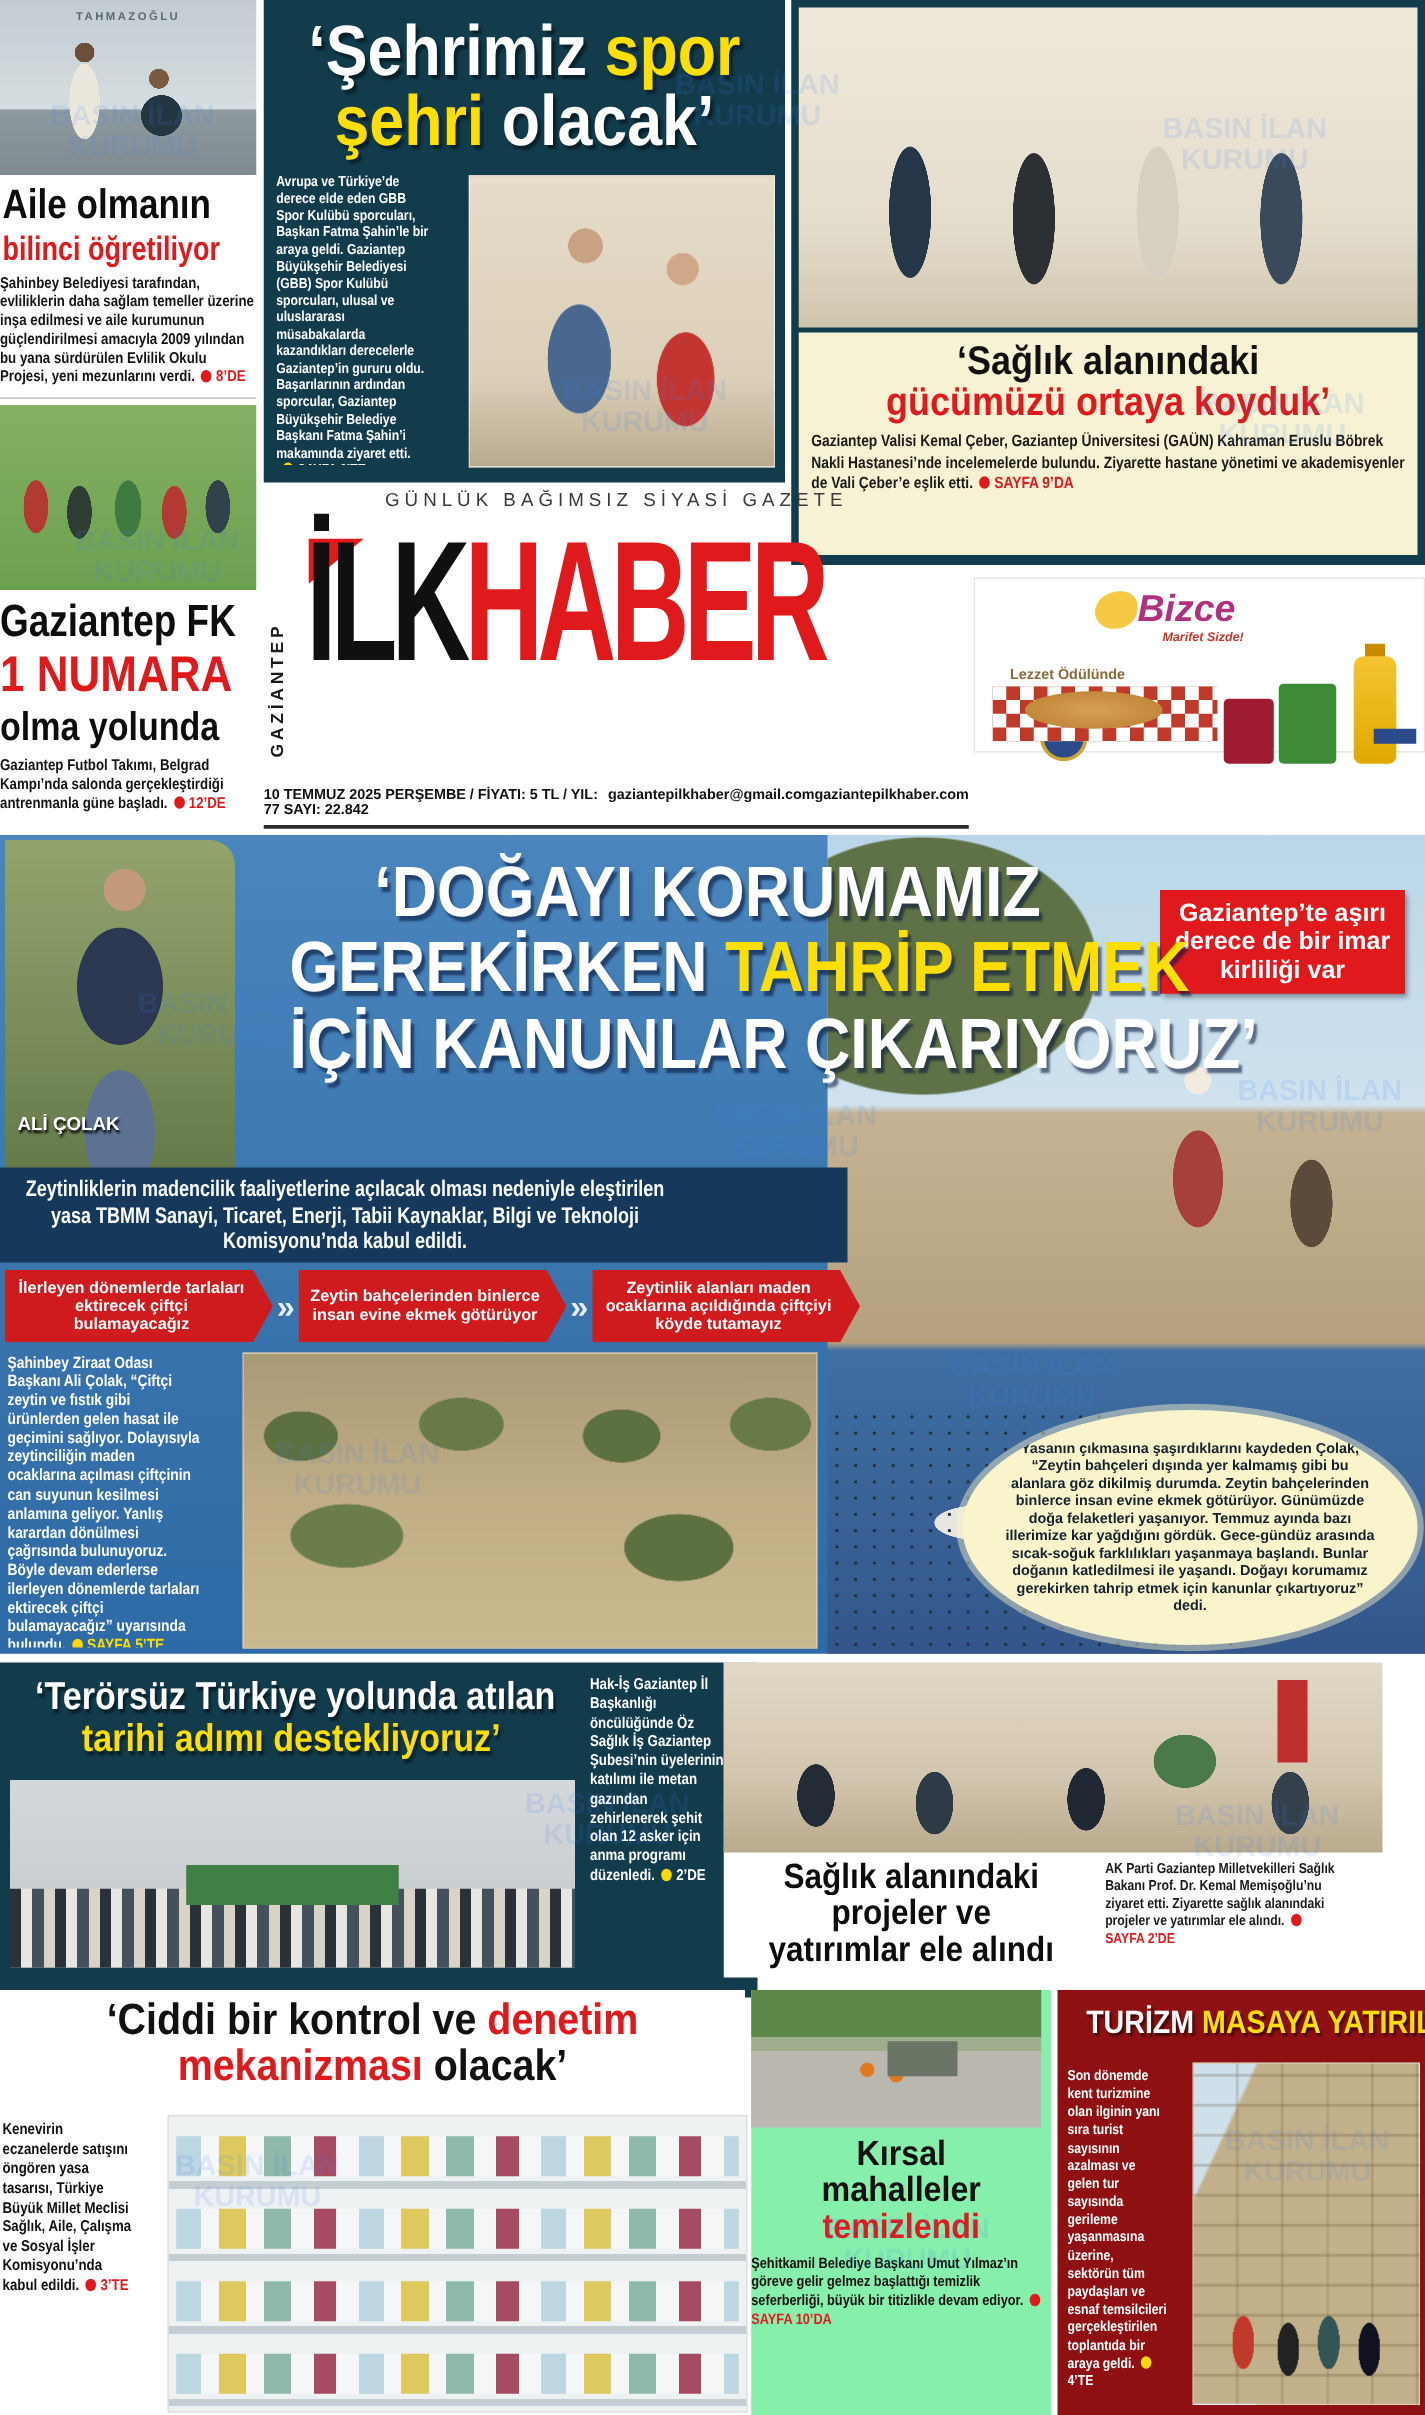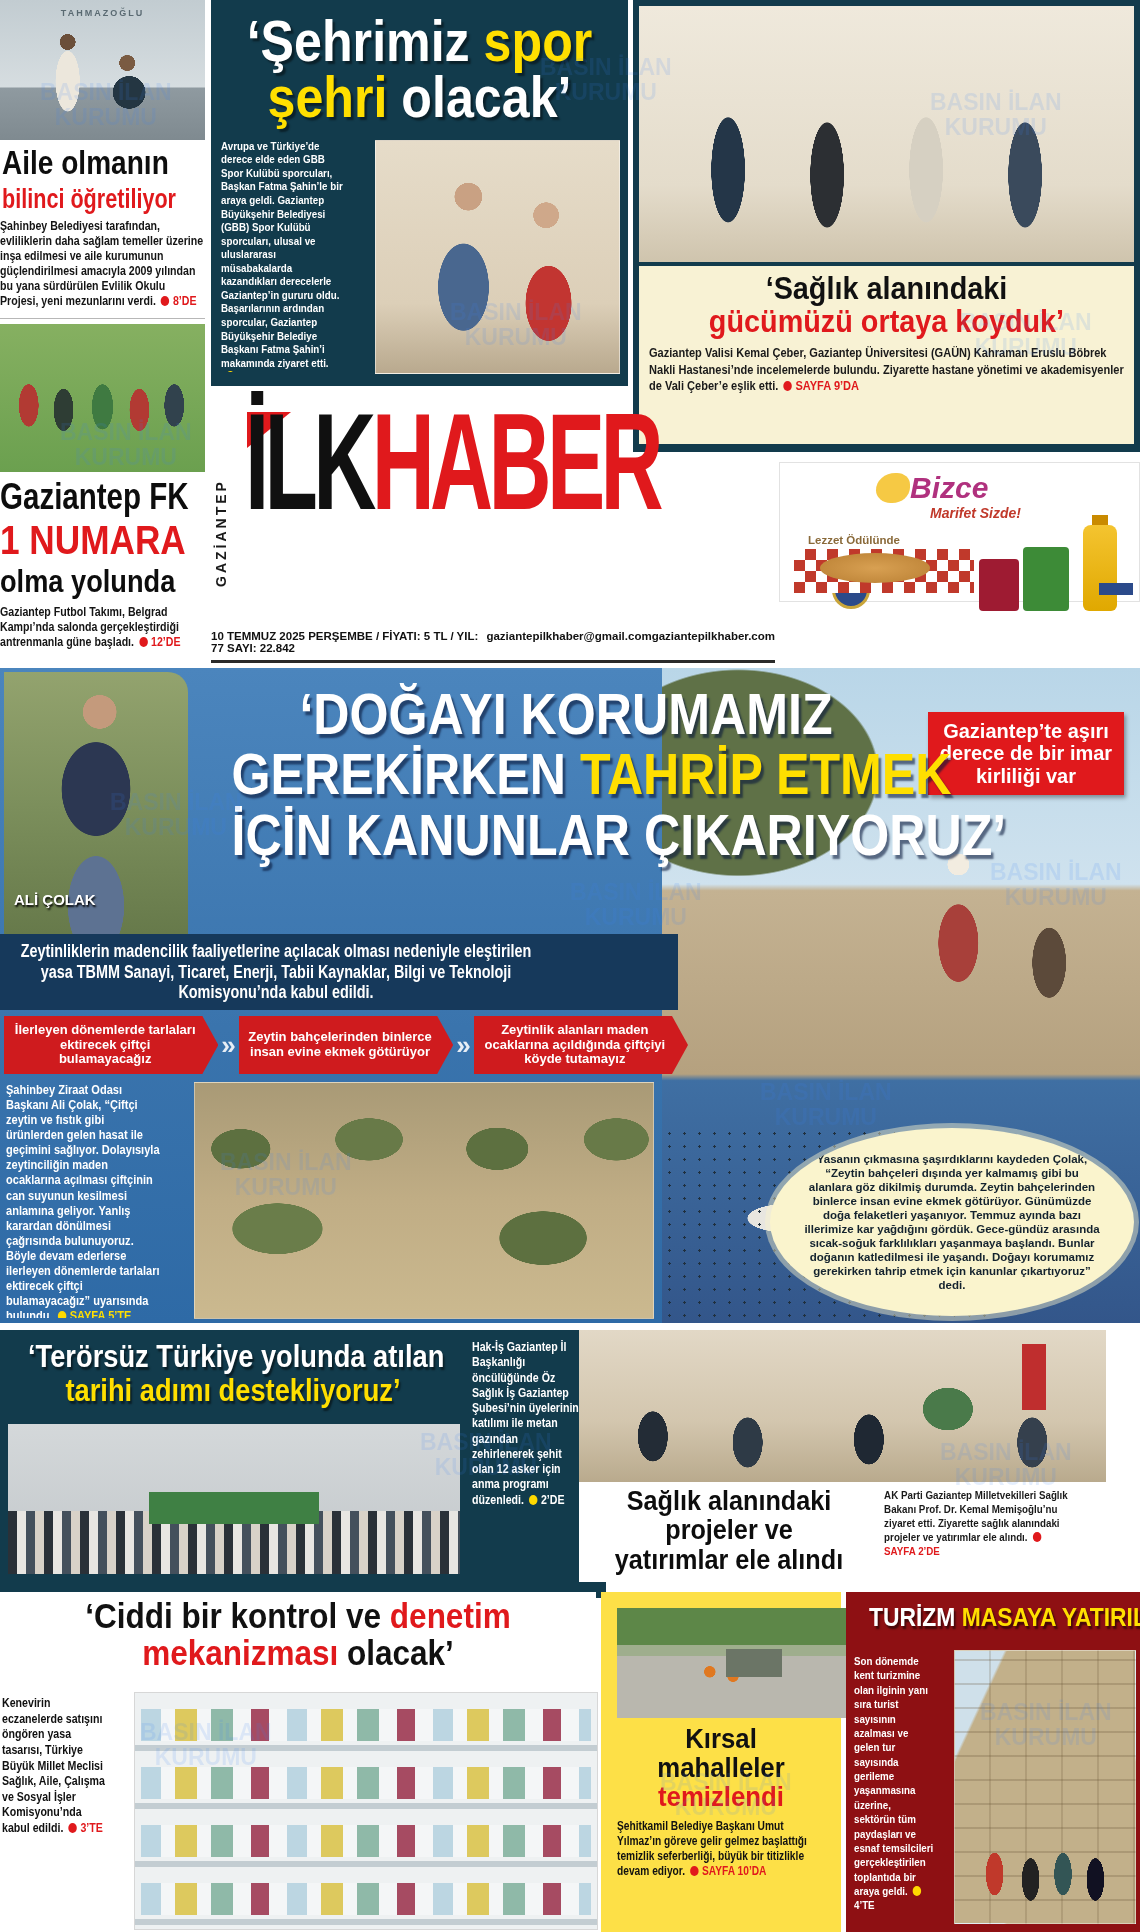--- a/index.html
+++ b/index.html
@@ -131,21 +131,21 @@
      border-left:44px solid #e0191c;border-bottom:36px solid transparent;}
   #masthead .logotext{position:absolute;left:34px;top:4px;font-size:112px;font-weight:bold;letter-spacing:-6px;
      white-space:nowrap;transform:scale(.78,1.22);transform-origin:0 0;line-height:1;}
   #masthead .lk{color:#101010;} #masthead .hb{color:#e0191c;}
   #masthead .dateline{position:absolute;bottom:6px;left:0;right:0;display:flex;justify-content:space-between;
      font-size:11.5px;font-weight:bold;color:#111;}
   
   #ad-bizce{left:779px;top:462px;width:361px;height:140px;background:#fff;border:1px solid #e2e2e2;box-sizing:border-box;}
   #ad-bizce .blob{position:absolute;left:96px;top:10px;width:34px;height:30px;background:#f6c944;border-radius:60% 40% 55% 45%;}
   #ad-bizce .brand{position:absolute;left:130px;top:8px;font-size:30px;font-weight:bold;font-style:italic;color:#b0317e;}
-  #ad-bizce .slogan{position:absolute;left:150px;top:42px;font-size:14px;font-weight:bold;font-style:italic;color:#c0392b;}
+  #ad-bizce .slogan{position:absolute;left:150px;top:42px;font-size:10px;font-weight:bold;font-style:italic;color:#c0392b;}
   #ad-bizce .award{position:absolute;left:28px;top:70px;font-size:11.5px;font-weight:bold;color:#8a6a3a;text-align:center;line-height:1.3;}
   #ad-bizce .medal{position:absolute;left:52px;top:108px;width:32px;height:32px;border-radius:50%;
      background:#2b4a8a;border:3px solid #c9a53a;}
   #ad-bizce .bottle{position:absolute;right:22px;top:62px;width:34px;height:86px;background:linear-gradient(#f4c430,#e0a800);
      border-radius:8px 8px 6px 6px;}
   #ad-bizce .cap{position:absolute;right:31px;top:52px;width:16px;height:12px;background:#c98a00;}
   #ad-bizce .pack-green{position:absolute;right:70px;top:84px;width:46px;height:64px;background:#3d8b37;border-radius:4px;}
   #ad-bizce .pack-red{position:absolute;right:120px;top:96px;width:40px;height:52px;background:#9e1b32;border-radius:4px;}
   #ad-bizce .cloth{position:absolute;left:14px;bottom:8px;width:180px;height:44px;
      background:repeating-conic-gradient(#c0392b 0% 25%,#fff 0% 50%) 0 0/22px 22px;}
@@ -199,21 +199,21 @@
   #art-projeler .pbody{flex:1;font-size:11.5px;font-weight:bold;line-height:1.22;color:#1a1a1a;padding:2px 4px 0 6px;
      height:92px;overflow:hidden;}
   
   #art-ciddi{left:0;top:1592px;width:596px;height:340px;background:#fff;}
   #art-ciddi .chl{text-align:center;margin-top:6px;}
   #art-ciddi .hl{font-size:35px;line-height:1.05;transform:scaleX(.9);transform-origin:50% 0;}
   #art-ciddi .cbody{position:absolute;left:2px;top:104px;width:126px;font-size:12.5px;font-weight:bold;
      line-height:1.25;color:#111;height:232px;overflow:hidden;}
   #art-ciddi .ph{position:absolute;left:134px;top:100px;width:462px;height:236px;border:1px solid #d7d7d7;}
   
-  #art-kirsal{left:601px;top:1592px;width:240px;height:340px;background:#fde047;padding:16px;box-sizing:border-box;}
+  #art-kirsal{left:601px;top:1592px;width:240px;height:340px;background:#86efac;padding:0;box-sizing:border-box;}
   #art-kirsal .ph{width:232px;height:110px;}
   #art-kirsal .khl{text-align:center;margin-top:6px;}
   #art-kirsal .hl{font-size:28px;line-height:1.04;transform:scaleX(.92);transform-origin:50% 0;}
   #art-kirsal .kbody{font-size:12px;font-weight:bold;line-height:1.25;color:#111;margin-top:8px;}
   
   #box-turizm{left:846px;top:1592px;width:294px;height:340px;background:#8e1013;padding:6px;box-sizing:border-box;}
   #box-turizm .thl{text-align:center;white-space:nowrap;font-weight:bold;font-size:26px;
      transform:scaleX(.88);transform-origin:50% 0;text-shadow:2px 3px 2px rgba(0,0,0,.55);margin-top:4px;}
   #box-turizm .tbody{position:absolute;left:8px;top:62px;width:94px;color:#fff;font-size:11.5px;font-weight:bold;
      line-height:1.25;height:268px;overflow:hidden;}
@@ -267,20 +267,21 @@
   <section class="abs" id="art-vali">
     <div class="ph ph-vali"></div>
     <div class="panel">
       <span class="hl blk">‘Sağlık alanındaki</span>
       <span class="hl red">gücümüzü ortaya koyduk’</span>
       <p class="body cx85"><span>Gaziantep Valisi Kemal Çeber, Gaziantep Üniversitesi (GAÜN) Kahraman Eruslu Böbrek Nakli Hastanesi’nde incelemelerde bulundu. Ziyarette hastane yönetimi ve akademisyenler de Vali Çeber’e eşlik etti.</span><span class="dot r"></span><span class="ref red">SAYFA 9’DA</span></p>
     </div>
   </section>
 
   <header class="abs" id="masthead">
+    <div class="tagline">GÜNLÜK BAĞIMSIZ SİYASİ GAZETE</div>
     <div class="logorow">
       <span class="vert">GAZİANTEP</span>
       <span class="tri"></span>
       <div class="logotext">
         <span class="lk">İLK</span><span class="hb">HABER</span>
       </div>
     </div>
     <div class="dateline">
       <span>10 TEMMUZ 2025 PERŞEMBE / FİYATI: 5 TL / YIL: 77 SAYI: 22.842</span>
       <span>gaziantepilkhaber@gmail.com</span>

